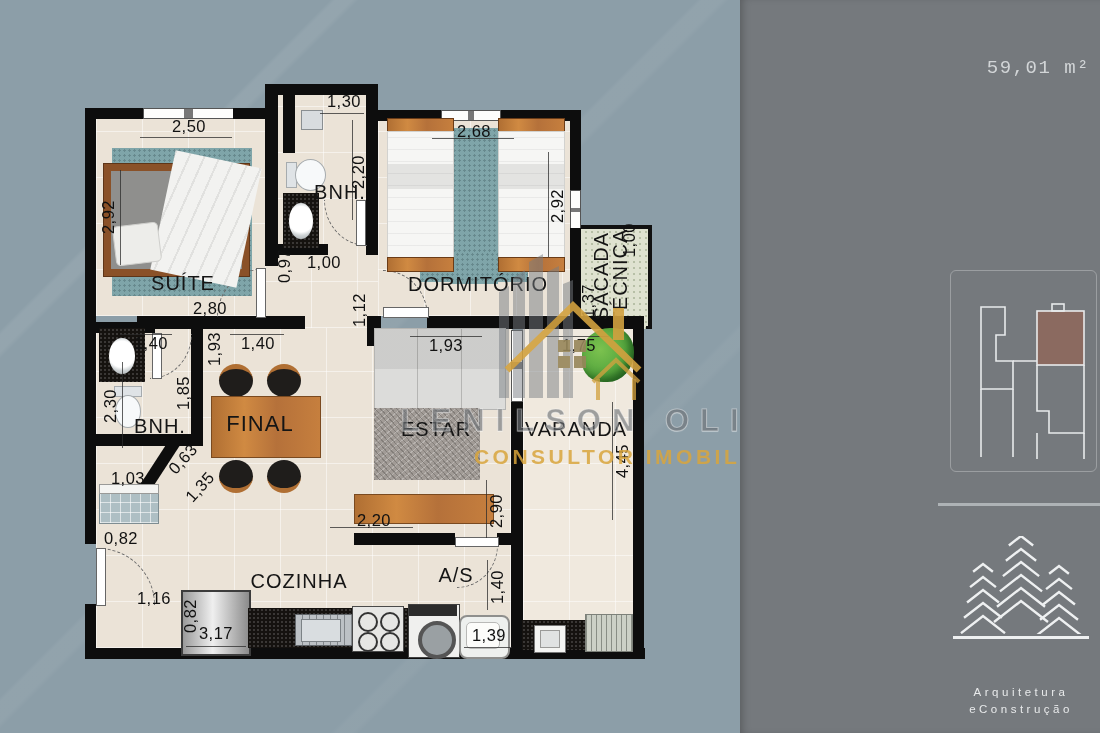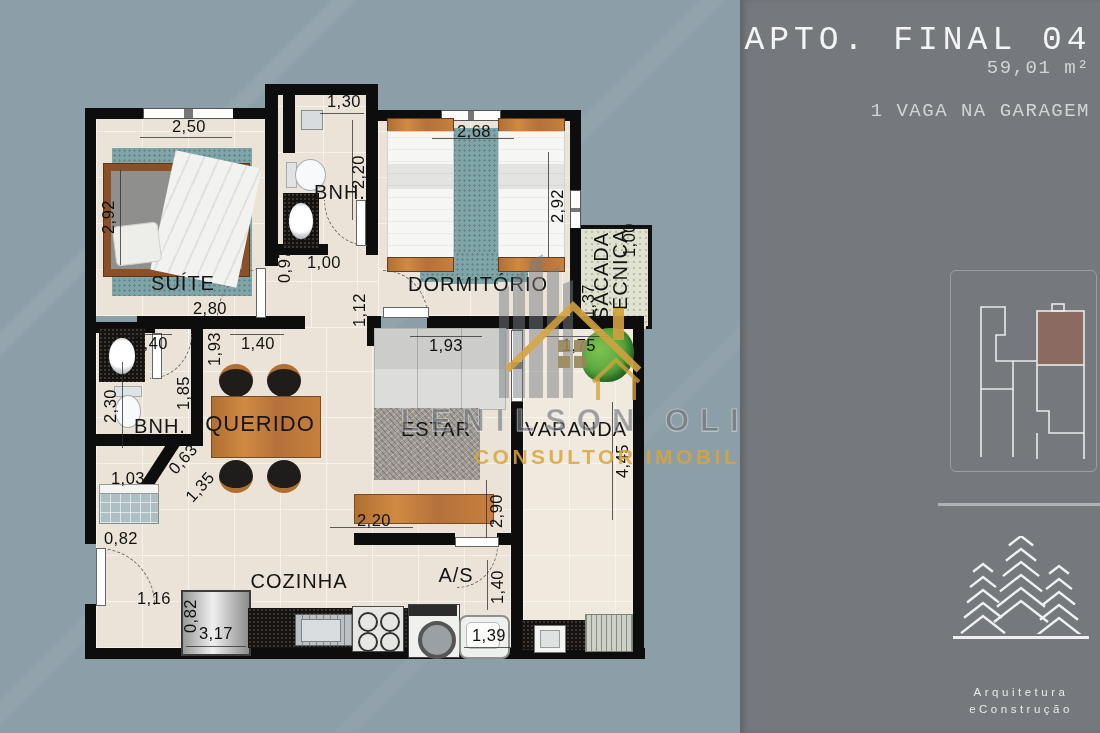--- a/index.html
+++ b/index.html
@@ -269,21 +269,21 @@
   <span class="dim" style="left:216px;top:633px">3,17</span>
   <span class="dim v" style="left:497px;top:587px">1,40</span>
   <span class="dim" style="left:489px;top:635px">1,39</span>
 
   <span class="room-label" style="left:183px;top:283px">SUÍTE</span>
   <span class="room-label" style="left:340px;top:192px">BNH.</span>
   <span class="room-label" style="left:478px;top:284px">DORMITÓRIO</span>
   <span class="room-label v" style="left:601px;top:276px">SACADA</span>
   <span class="room-label v" style="left:620px;top:276px">TÉCNICA</span>
   <span class="room-label" style="left:160px;top:426px">BNH.</span>
-  <span class="room-label" style="left:260px;top:424px;font-size:22px">QUERIDO</span>
+  <span class="room-label" style="left:260px;top:424px;font-size:22px">FINAL</span>
   <span class="room-label" style="left:436px;top:429px">ESTAR</span>
   <span class="room-label" style="left:576px;top:429px">VARANDA</span>
   <span class="room-label" style="left:299px;top:581px">COZINHA</span>
   <span class="room-label" style="left:456px;top:575px">A/S</span>
 
   <svg class="abs" style="left:495px;top:248px;width:150px;height:170px;opacity:.9" viewBox="0 0 150 170">
     <g fill="rgba(118,124,130,.55)">
       <polygon points="4,44 14,38 14,150 4,150"></polygon>
       <polygon points="18,30 30,22 30,150 18,150"></polygon>
       <polygon points="34,14 48,6 48,150 34,150"></polygon>
@@ -303,23 +303,21 @@
     <g stroke="rgba(210,161,63,.85)" stroke-width="4" fill="none">
       <polyline points="98,134 121,112 144,134"></polyline>
       <line x1="103" y1="131" x2="103" y2="152"></line>
         <line x1="139" y1="131" x2="139" y2="152"></line>
     </g>
   </svg>
   <span class="wm-name" style="left:650px;top:421px">LENILSON OLIVEIRA</span>
   <span class="wm-role" style="left:645px;top:457px">CONSULTOR IMOBILIÁRIO</span>
 
   <div class="panel">
-    <div class="title">APTO. FINAL 04</div>
     <div class="sub" style="top:57px">59,01 m²</div>
-    <div class="sub" style="top:100px">1 VAGA NA GARAGEM</div>
 
     <svg class="abs" style="left:210px;top:270px;width:145px;height:200px;border:1px solid rgba(255,255,255,.28);border-radius:6px" viewBox="0 0 145 200">
       <g stroke="#e8eaeb" stroke-width="1.6" fill="none">
         <path d="M30 36 H54 V64 H45 V90 H62 V118 H30 Z"></path>
         <path d="M30 118 V186"></path>
         <path d="M62 90 H86"></path>
         <rect x="86" y="40" width="47" height="54" fill="#8b6a60"></rect>
         <rect x="101" y="33" width="12" height="7"></rect>
         <path d="M86 94 V140 H98 V162 H133 V94"></path>
         <path d="M86 162 V188"></path>

